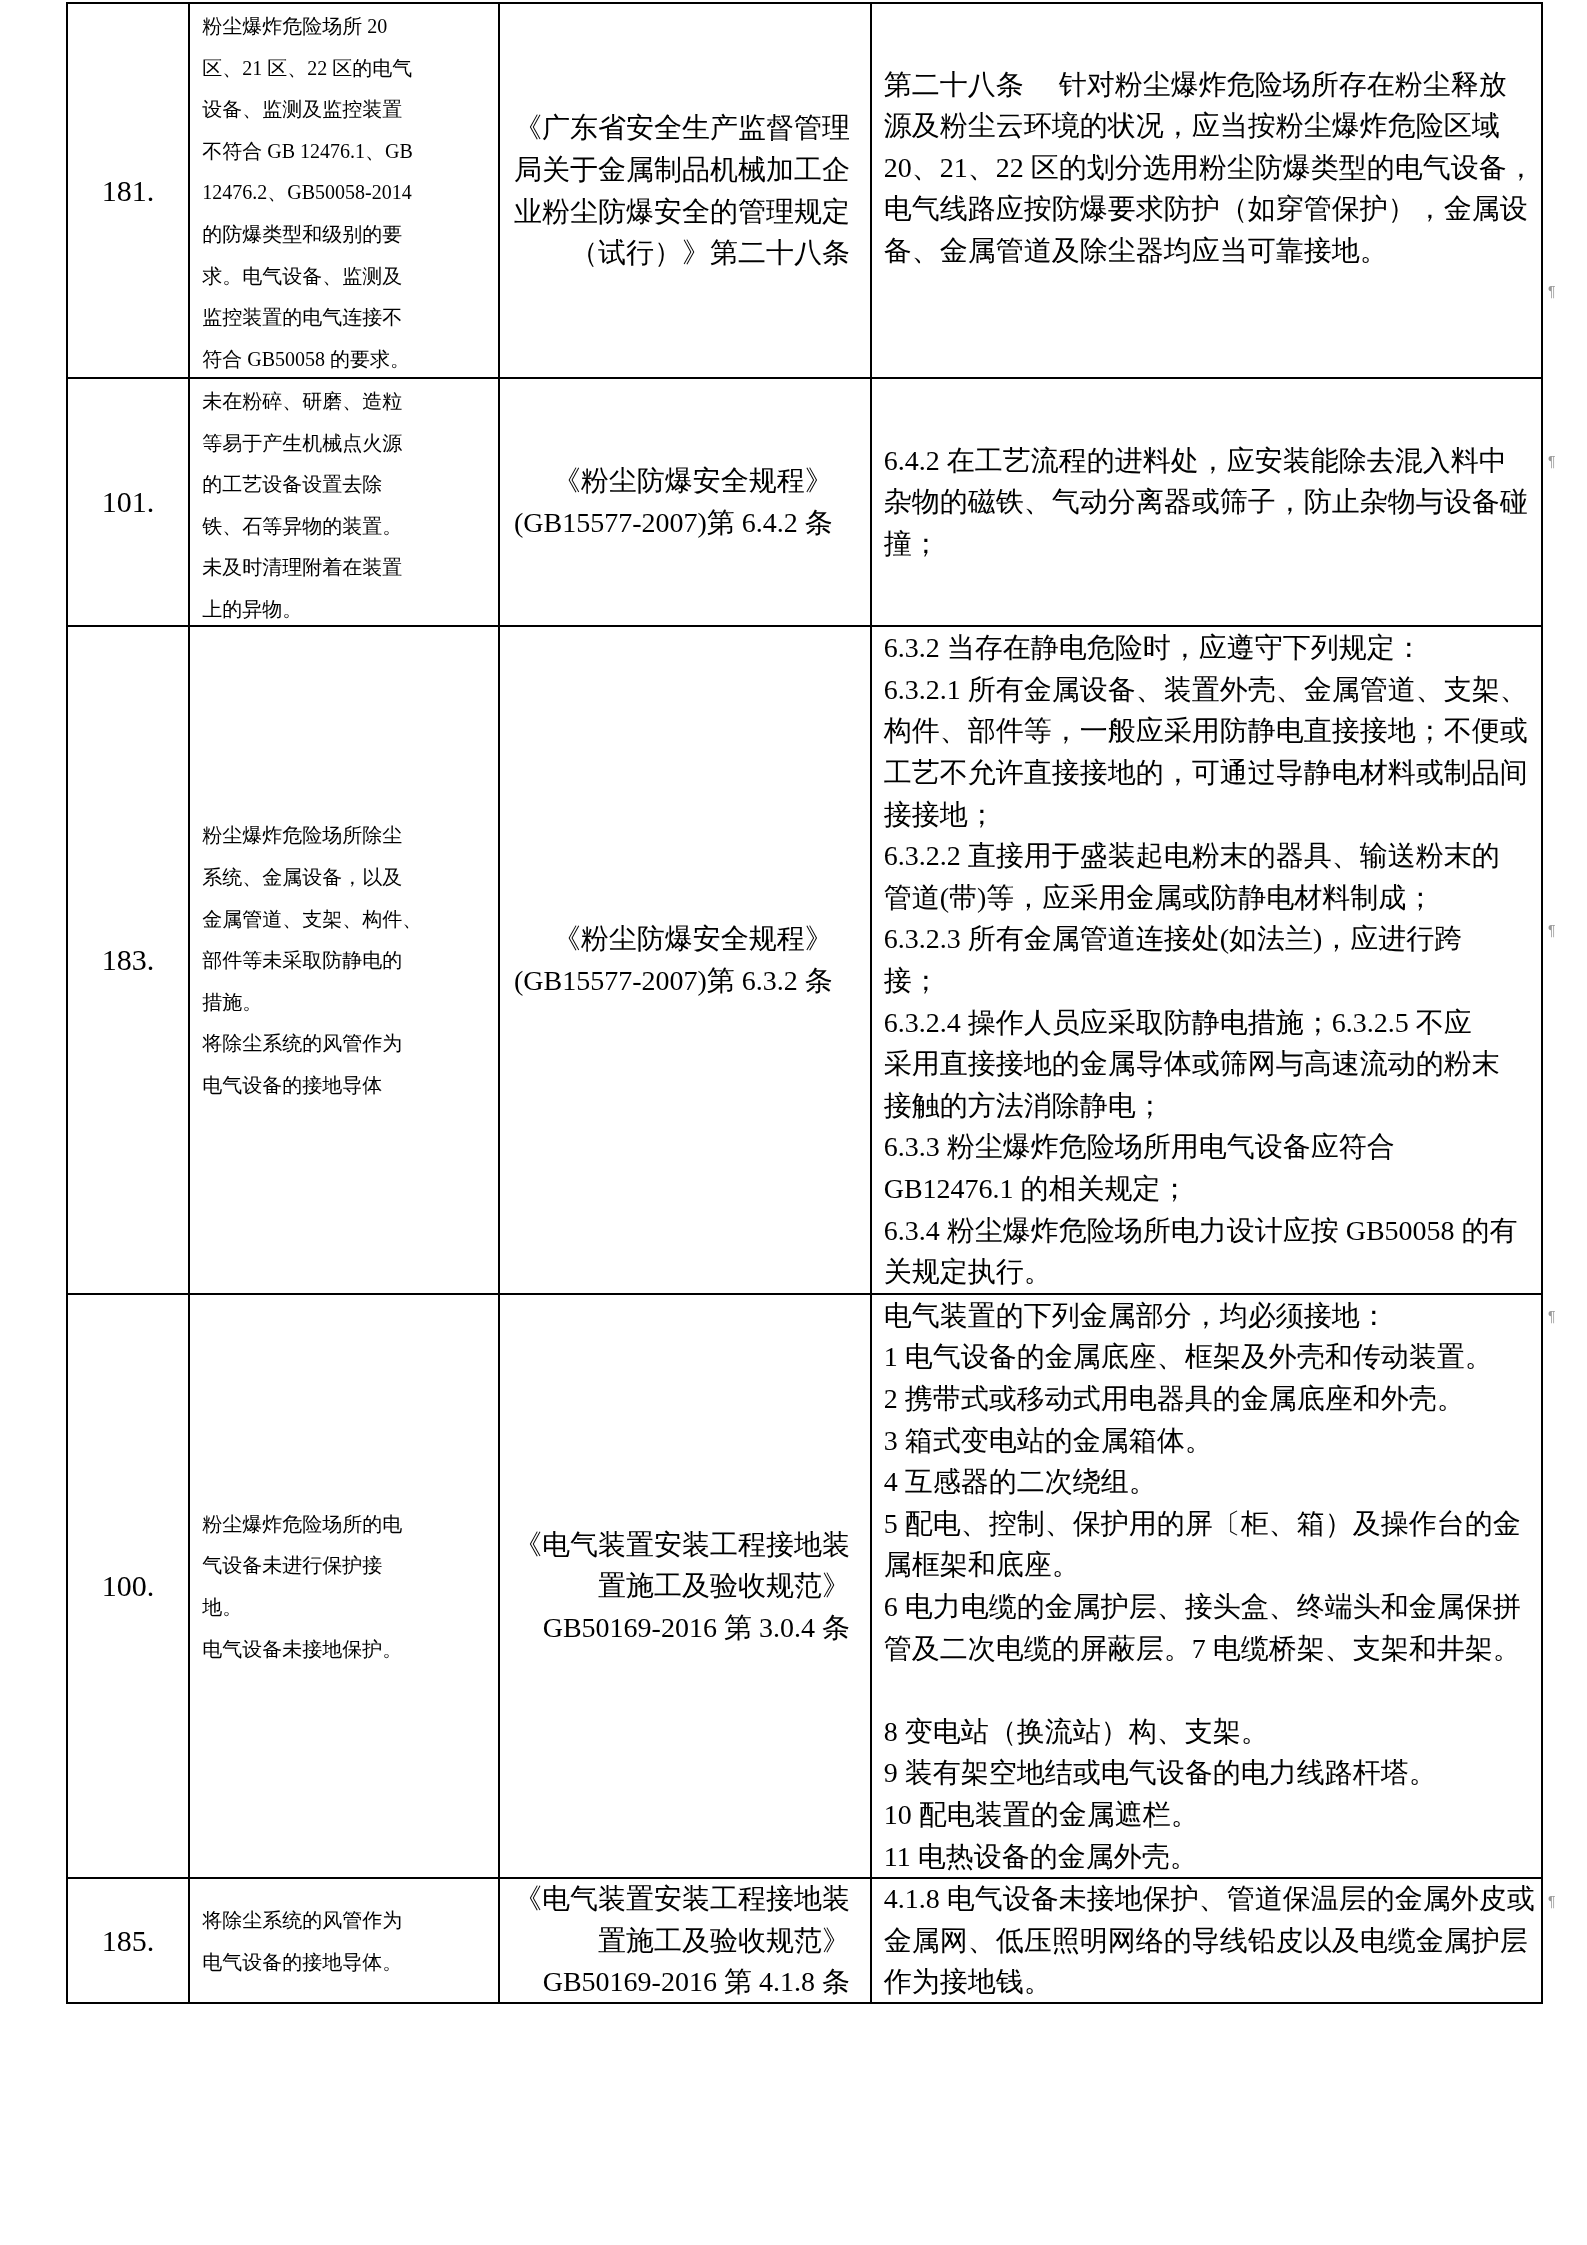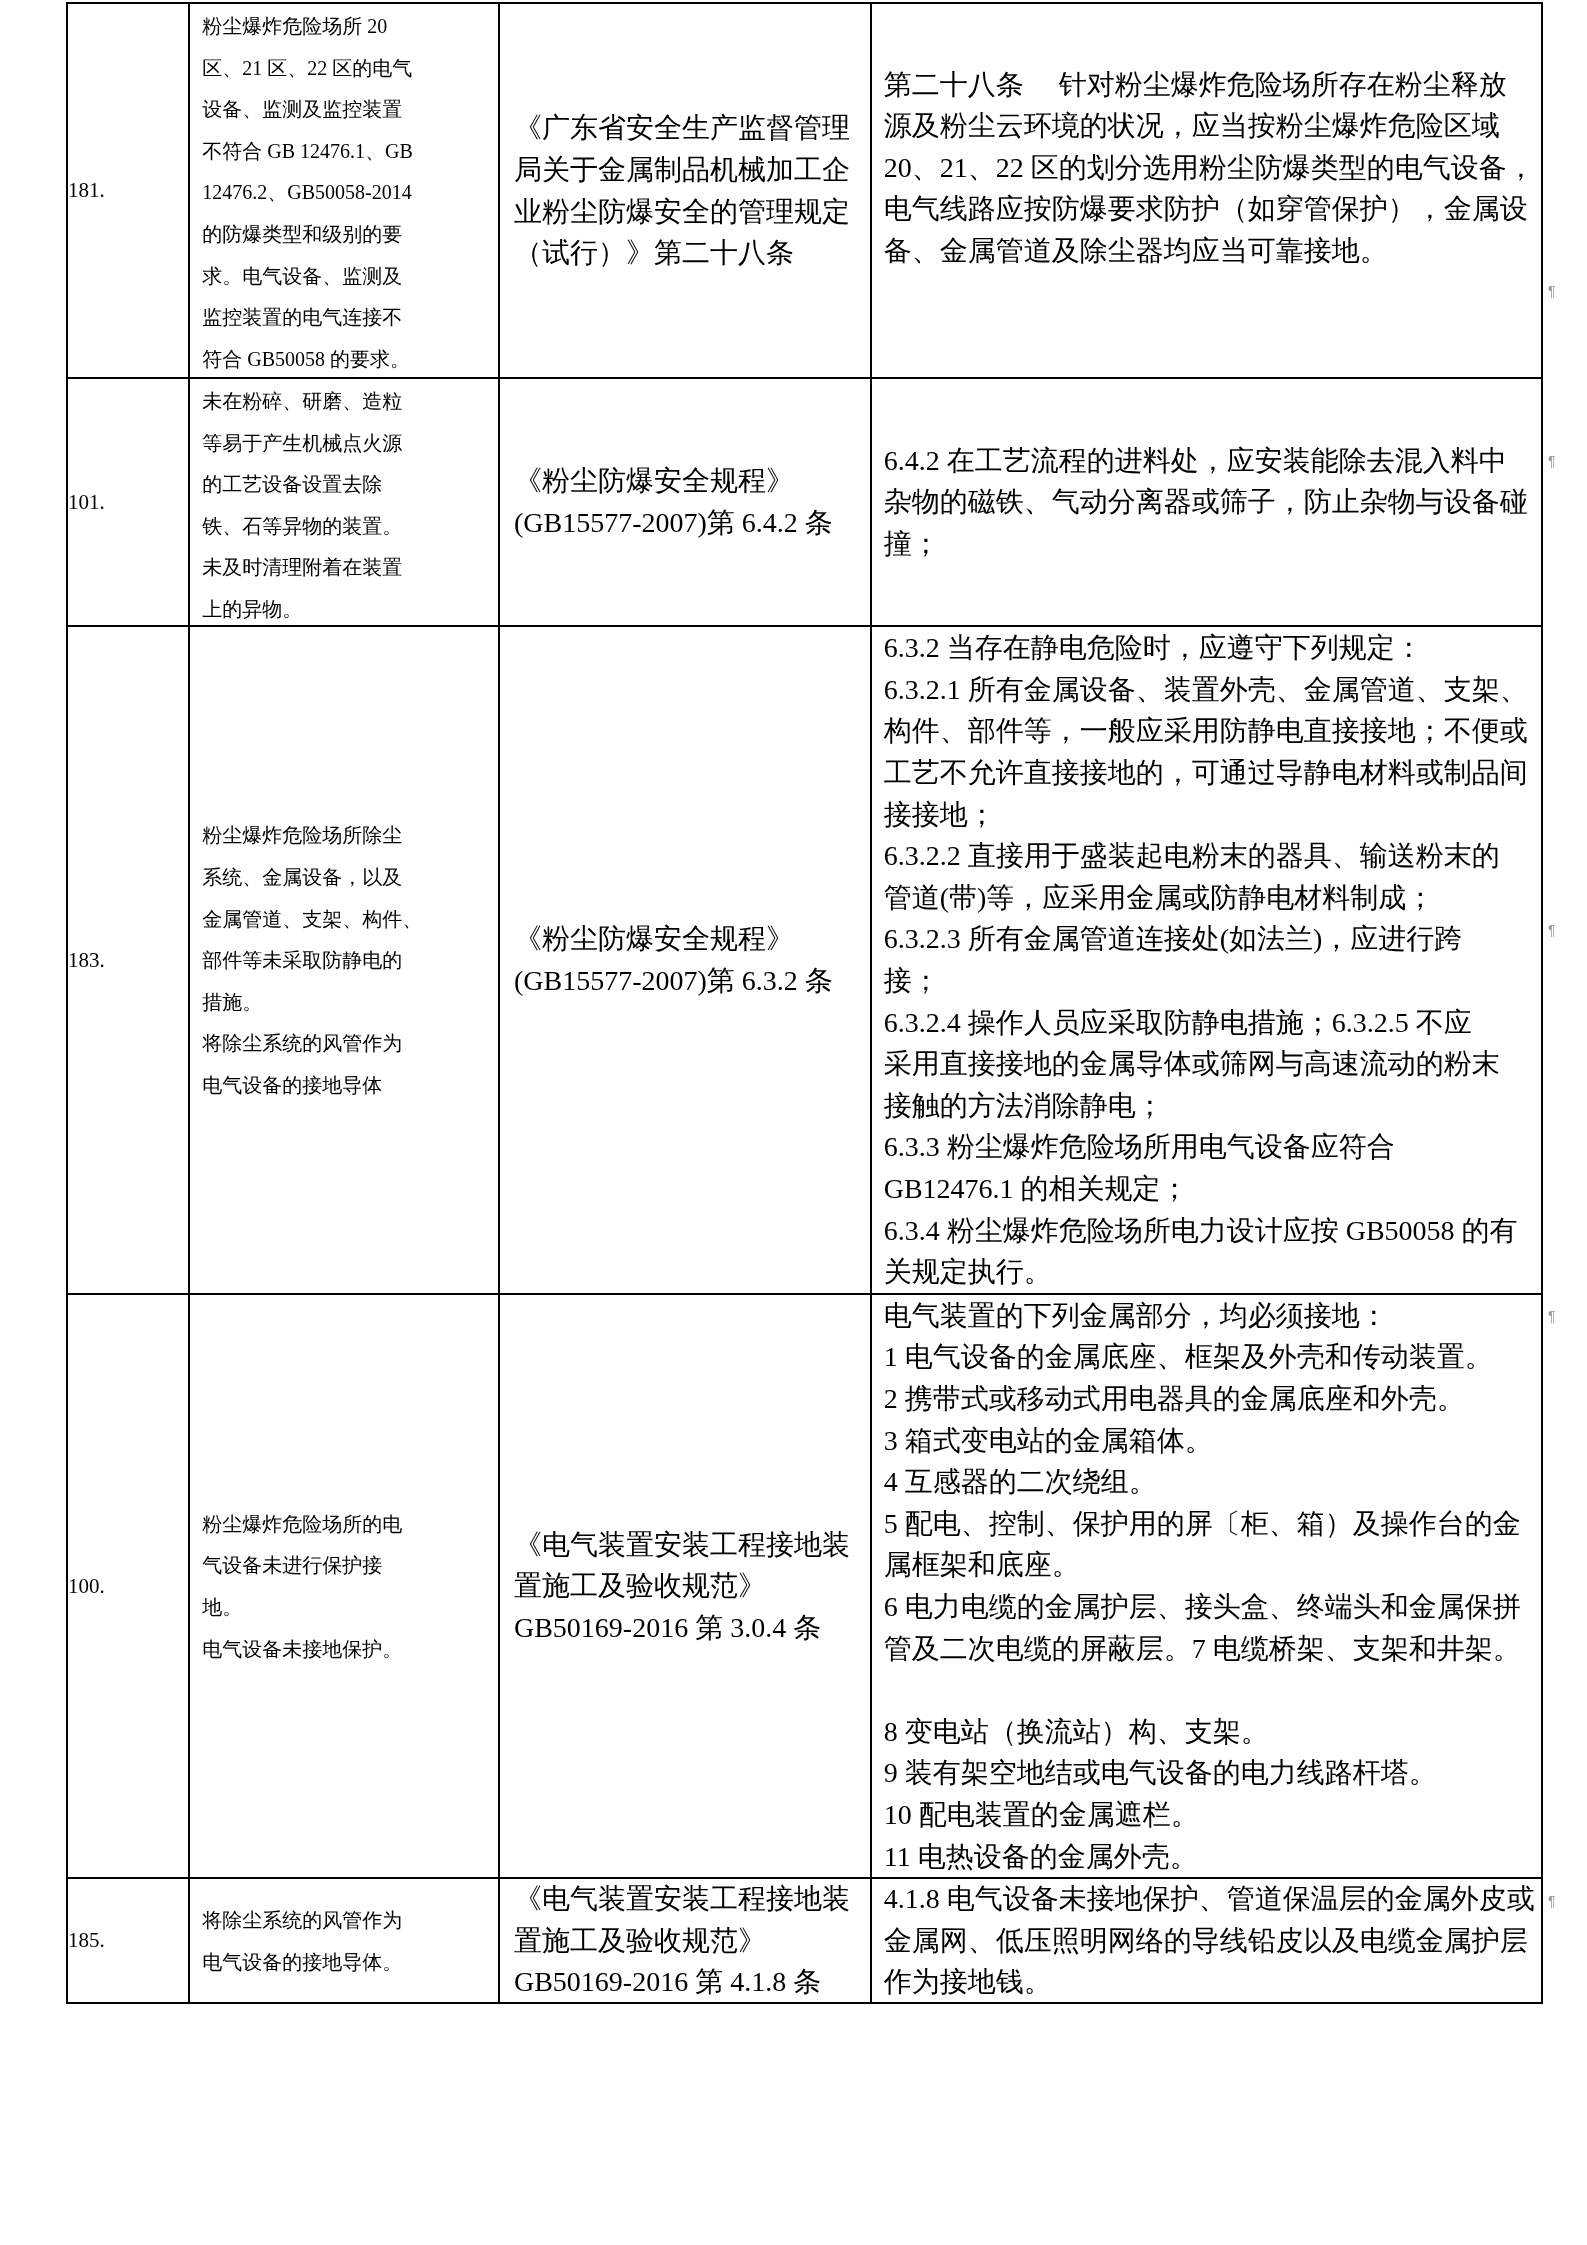--- a/index.html
+++ b/index.html
@@ -17,26 +17,26 @@
     border-top:2px solid #000;border-left:2px solid #000;
     box-sizing:border-box;
   }
   .row{display:flex;width:100%;}
   .c{
     box-sizing:border-box;
     border-right:2px solid #000;border-bottom:2px solid #000;
     overflow:hidden;
   }
   .txt{white-space:pre-line;display:block;}
-  .c1{width:124px;display:flex;align-items:center;
-      font-size:21px;}
+  .c1{width:124px;display:flex;align-items:center;justify-content:center;
+      font-size:30px;}
   .c2{width:314px;font-size:20px;line-height:41.6px;padding:2px 6px 0 12px;}
   .c2.vc{display:flex;align-items:center;}
   .c3{width:377px;font-size:28px;line-height:41.6px;padding:0 2px 0 14px;
-      display:flex;align-items:center;}
+      display:flex;align-items:center;text-align:right;}
   .c4{width:681px;font-size:28px;line-height:41.6px;padding:0 6px 0 12px;
       display:flex;align-items:center;}
   .r1{height:375px;}
   .r2{height:248px;}
   .r3{height:668px;}
   .r4{height:584px;}
   .r5{height:125px;}
   .r1 .c4 .txt{padding-bottom:46px;}
   .pmark{
     position:absolute;left:1548px;

